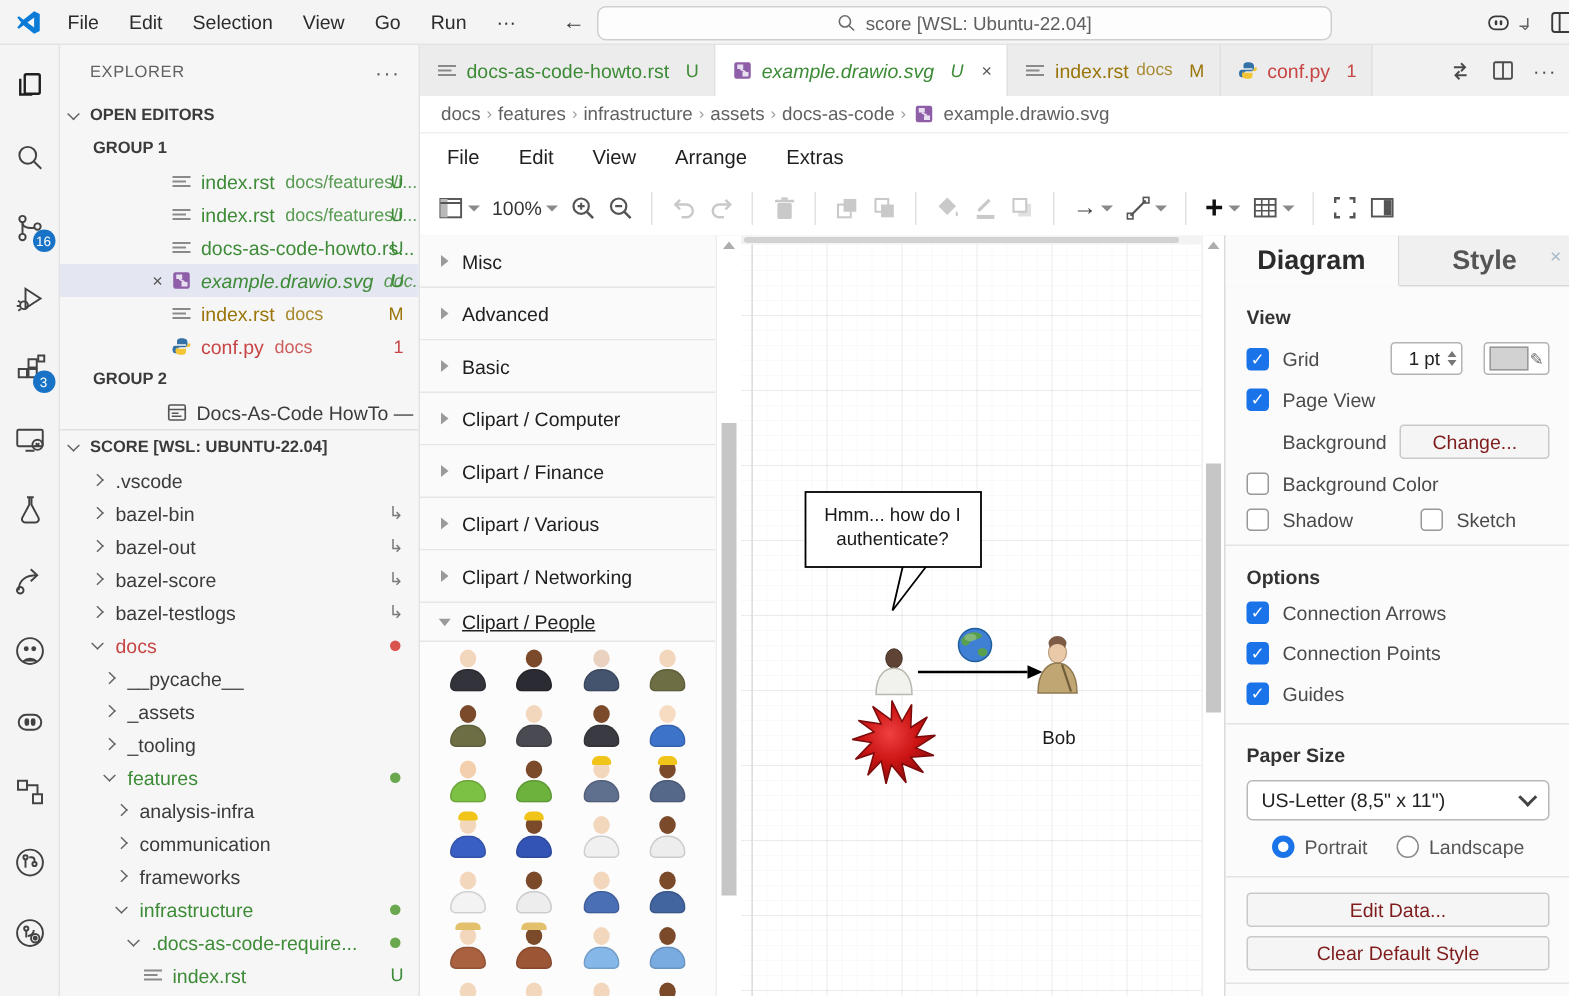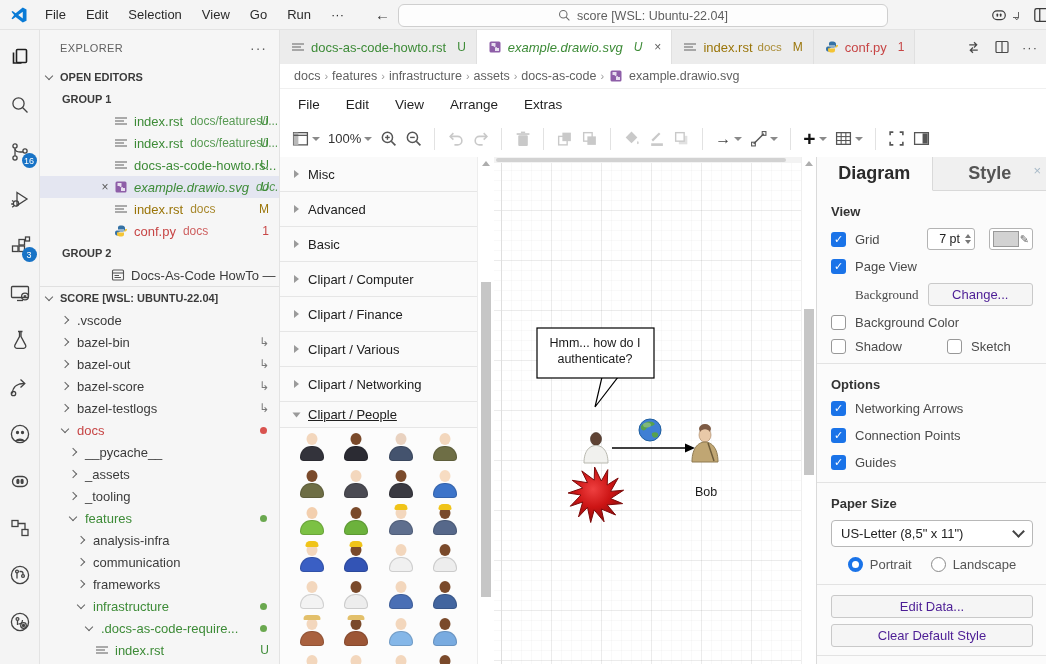--- a/index.html
+++ b/index.html
@@ -138,21 +138,21 @@
              display:flex;align-items:center;box-sizing:border-box;}
   .gridinput .val{flex:1;text-align:right;font-size:12.5px;padding-right:2px;color:#222;}
   .spin{width:12px;display:flex;flex-direction:column;align-items:center;justify-content:center;gap:2px;}
   .spin i{width:0;height:0;border-left:3.5px solid transparent;border-right:3.5px solid transparent;}
   .spin .up{border-bottom:4px solid #777;} .spin .dn{border-top:4px solid #777;}
   .swatchbtn{width:44px;height:22px;border:1px solid #b3b3b3;border-radius:3px;background:#fff;margin-left:5px;
              display:flex;align-items:center;justify-content:space-between;padding:0 3px;box-sizing:border-box;}
   .swatch{width:24px;height:14px;background:#d2d2d2;border:1px solid #999;}
   .pencil{color:#666;font-size:11px;}
   .fbtn{height:23px;background:#f5f5f5;border:1px solid #c9c9c9;border-radius:3px;display:flex;align-items:center;
-        justify-content:center;font-size:13px;color:#4c1d95;box-sizing:border-box;}
+        justify-content:center;font-size:13px;color:#7f1d1d;box-sizing:border-box;}
   .chgbtn{margin-left:auto;width:112px;height:23px;}
   .fdivider{height:1px;background:#e3e3e3;margin:4px 0 0 0;}
   .selectbox{height:25px;border:1px solid #b8b8b8;border-radius:4px;background:#fff;display:flex;align-items:center;
              padding:0 9px;justify-content:space-between;color:#222;}
   .selchev{width:7px;height:7px;border-right:2px solid #444;border-bottom:2px solid #444;transform:rotate(45deg);margin-top:-4px;}
   .rad{width:15px;height:15px;border-radius:50%;box-sizing:border-box;background:#fff;flex:none;}
   .rad.on{border:4.5px solid #1a73e8;} .rad.off{border:1px solid #8a8a8a;}
   .radrow{display:flex;align-items:center;gap:7px;justify-content:center;margin-top:10px;color:#555;}
   .fullbtn{margin:0 0 6px 0;}
 </style>
@@ -929,39 +929,39 @@
       </div>
       <span class="fclose">×</span>
 
       <div class="fsec">
         <div class="fheading">View</div>
 
         <div class="frow">
           <span class="cb on">✓</span>
           <span class="flabel">Grid</span>
           <span class="gridinput">
-            <span class="val">7 pt</span>
+            <span class="val">1 pt</span>
             <span class="spin">
                 <i class="up"></i>
                 <i class="dn"></i>
               </span>
           </span>
           <span class="swatchbtn">
             <span class="swatch"></span>
             <span class="pencil">✎</span>
           </span>
         </div>
 
         <div class="frow">
           <span class="cb on">✓</span>
           <span class="flabel">Page View</span>
         </div>
 
         <div class="frow">
-          <span class="flabel" style="margin-left:24px;font-family:Liberation Serif, serif;">Background</span>
+          <span class="flabel" style="margin-left:24px;">Background</span>
           <span class="fbtn chgbtn">Change...</span>
         </div>
 
         <div class="frow">
           <span class="cb off"></span>
           <span class="flabel">Background Color</span>
         </div>
 
         <div class="frow">
           <span class="cb off"></span>
@@ -971,21 +971,21 @@
         </div>
       </div>
 
       <div class="fdivider"></div>
 
       <div class="fsec">
         <div class="fheading">Options</div>
         <div id="format-options">
             <div class="frow" style="margin-bottom: 12px;">
               <span class="cb on">✓</span>
-              <span class="flabel">Networking Arrows</span>
+              <span class="flabel">Connection Arrows</span>
             </div>
             <div class="frow" style="margin-bottom: 12px;">
               <span class="cb on">✓</span>
               <span class="flabel">Connection Points</span>
             </div>
             <div class="frow" style="margin-bottom: 12px;">
               <span class="cb on">✓</span>
               <span class="flabel">Guides</span>
             </div>
           </div>

